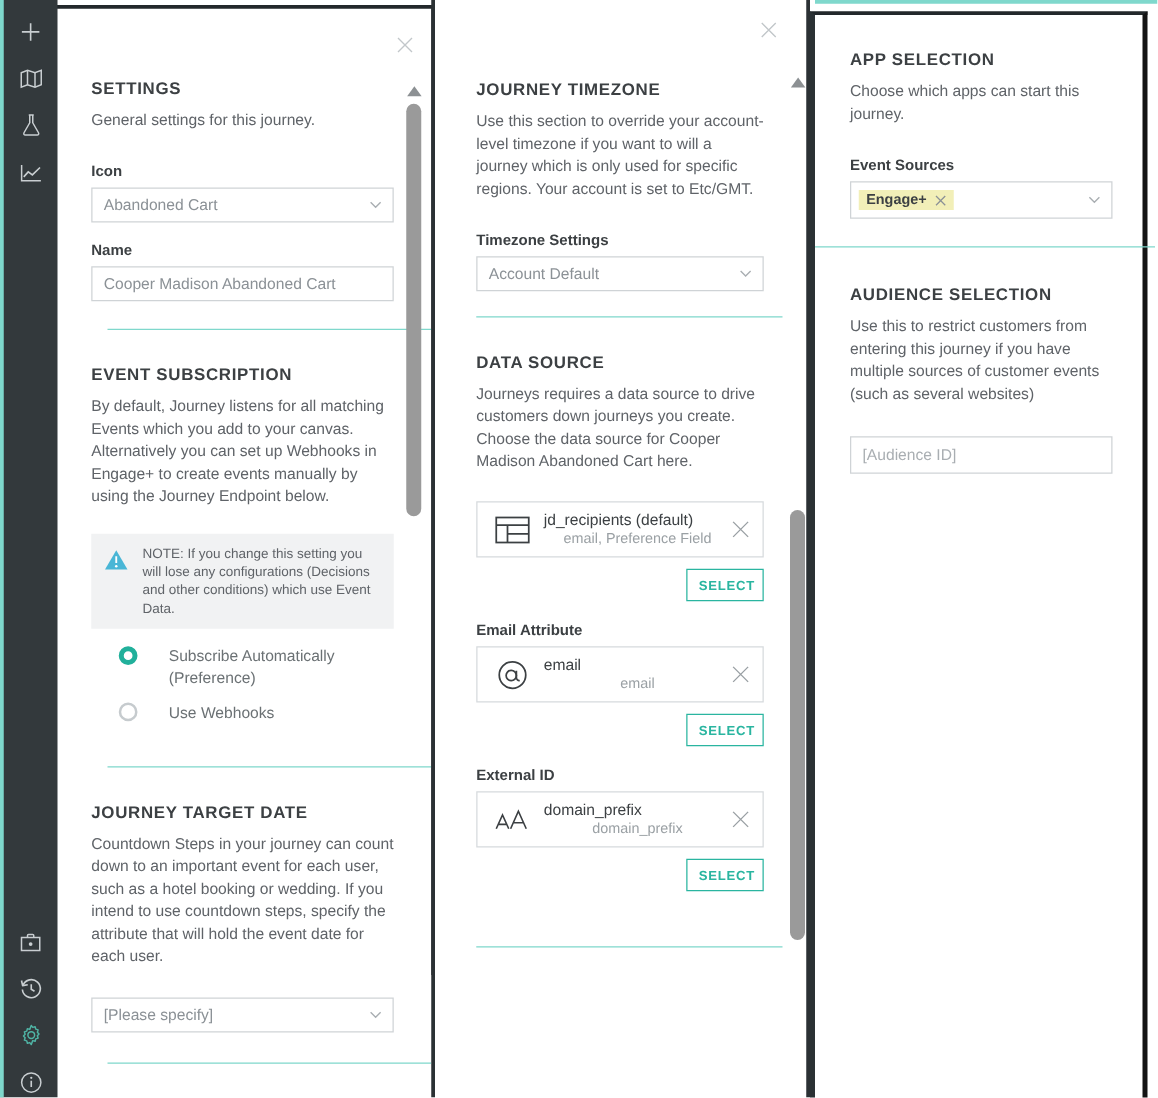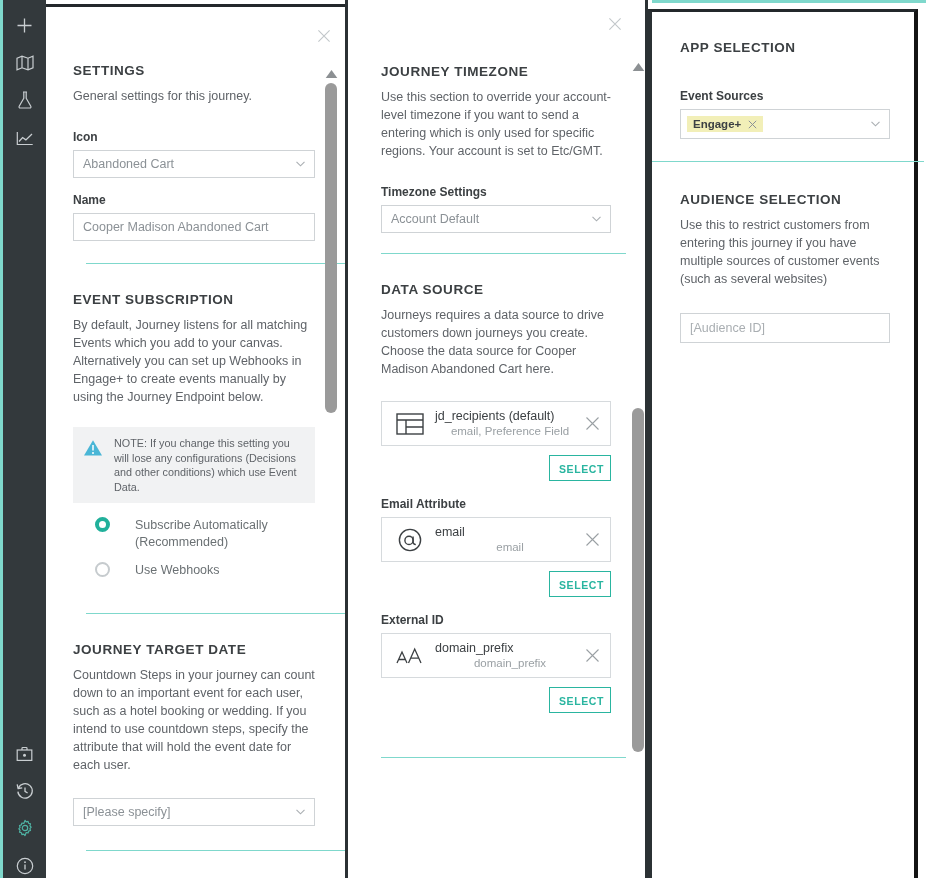--- a/index.html
+++ b/index.html
@@ -229,21 +229,21 @@
           <svg width="20" height="18" viewBox="0 0 20 18">
               <path d="M10 1.2L19 16.6H1z" fill="#49b6d6"></path>
               <path d="M10 6v5.4" stroke="#fff" stroke-width="1.5"></path>
               <circle cx="10" cy="14" r="1" fill="#fff"></circle>
             </svg>
         </span>
         <span class="txt">NOTE: If you change this setting you will lose any configurations (Decisions and other conditions) which use Event Data.</span>
       </div>
       <div class="radio-row">
         <span class="rd on"></span>
-        <span class="lbl">Subscribe Automatically (Recommended)</span>
+        <span class="lbl">Subscribe Automatically (Preference)</span>
       </div>
       <div class="radio-row" style="margin-top:11px">
         <span class="rd"></span>
         <span class="lbl">Use Webhooks</span>
       </div>
       <div style="height:12px"></div>
     </div>
     <div class="sec-divider" style="margin-left:43px;"></div>
 
     <div class="section" style="padding-top:28px;padding-bottom:24px;">
@@ -276,21 +276,21 @@
   <span class="dark-edge"></span>
   <div class="scroll-body">
     <div class="close-x" style="right:23px;top:17px">
       <svg width="14" height="14" viewBox="0 0 14 14">
           <path d="M1.4 1.4l11.2 11.2M12.6 1.4L1.4 12.6" stroke="currentColor" stroke-width="1.1"></path>
         </svg>
     </div>
 
     <div class="section" style="padding-top:64px;padding-bottom:20px;padding-left:33px;padding-right:34px;">
       <h2 class="sec-title">JOURNEY TIMEZONE</h2>
-      <p class="sec-desc">Use this section to override your account-level timezone if you want to send a entering which is only used for specific regions. Your account is set to Etc/GMT.</p>
+      <p class="sec-desc">Use this section to override your account-level timezone if you want to will a journey which is only used for specific regions. Your account is set to Etc/GMT.</p>
       <div style="height:25px"></div>
       <label class="fld">Timezone Settings</label>
       <div class="input-box dd">
         <span>Account Default</span>
         <span class="caret">
           <svg width="9" height="6" viewBox="0 0 9 6">
               <path d="M.5.8L4.5 4.8 8.5.8" stroke="#a9aeb2" stroke-width="1.1" fill="none"></path>
             </svg>
         </span>
       </div>
@@ -376,20 +376,21 @@
     </span>
     <span class="sthumb" style="top:350px;height:344px"></span>
   </div>
 </div>
 
 <span id="right-teal-top"></span>
 <div class="panel" id="panel-right">
 
   <div class="section" style="padding-top:28px;padding-bottom:22px;padding-left:28px;padding-right:24px;">
     <h2 class="sec-title">APP SELECTION</h2>
+    <p class="sec-desc">Choose which apps can start this journey.</p>
     <div style="height:25px"></div>
     <label class="fld">Event Sources</label>
     <div class="input-box dd" style="height:30px">
       <span class="tag">
         <span>Engage+</span>
         <span class="tx">
           <svg width="9" height="9" viewBox="0 0 9 9">
               <path d="M.8.8l7.4 7.4M8.2.8L.8 8.2" stroke="currentColor" stroke-width="1"></path>
             </svg>
         </span>

